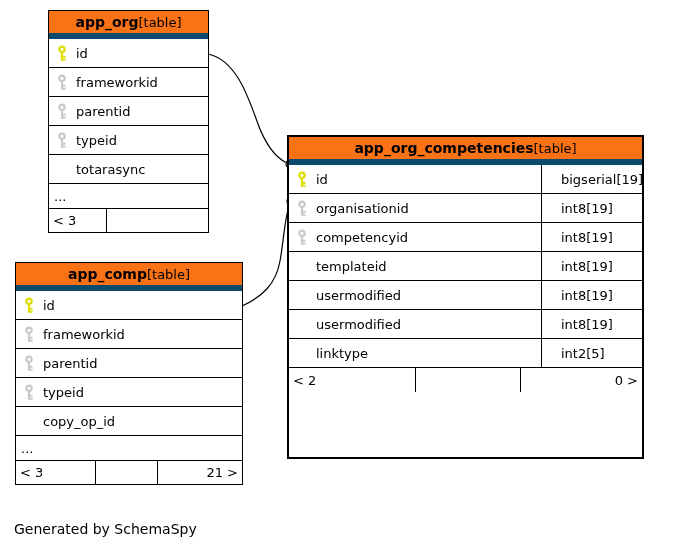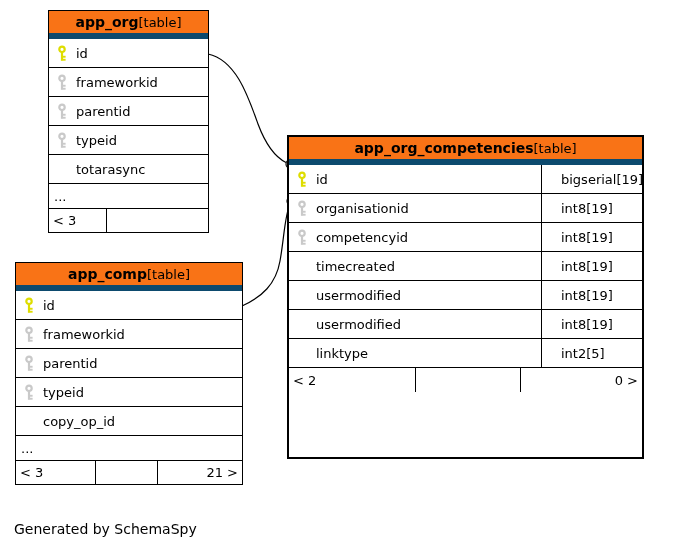--- a/index.html
+++ b/index.html
@@ -238,21 +238,21 @@
               <rect x="6" y="13.8" width="2.6" height="1.9" fill="currentColor"></rect>
             </svg>
           </span>
       <span>competencyid</span>
         </span>
       <span class="rtype">int8[19]</span>
     </div>
     <div class="trow">
       <span class="namecell">
           <span class="kicon"></span>
-      <span>timecreated</span>
+      <span>templateid</span>
         </span>
       <span class="rtype">int8[19]</span>
     </div>
     <div class="trow">
       <span class="namecell">
           <span class="kicon"></span>
       <span>usermodified</span>
         </span>
       <span class="rtype">int8[19]</span>
     </div>

